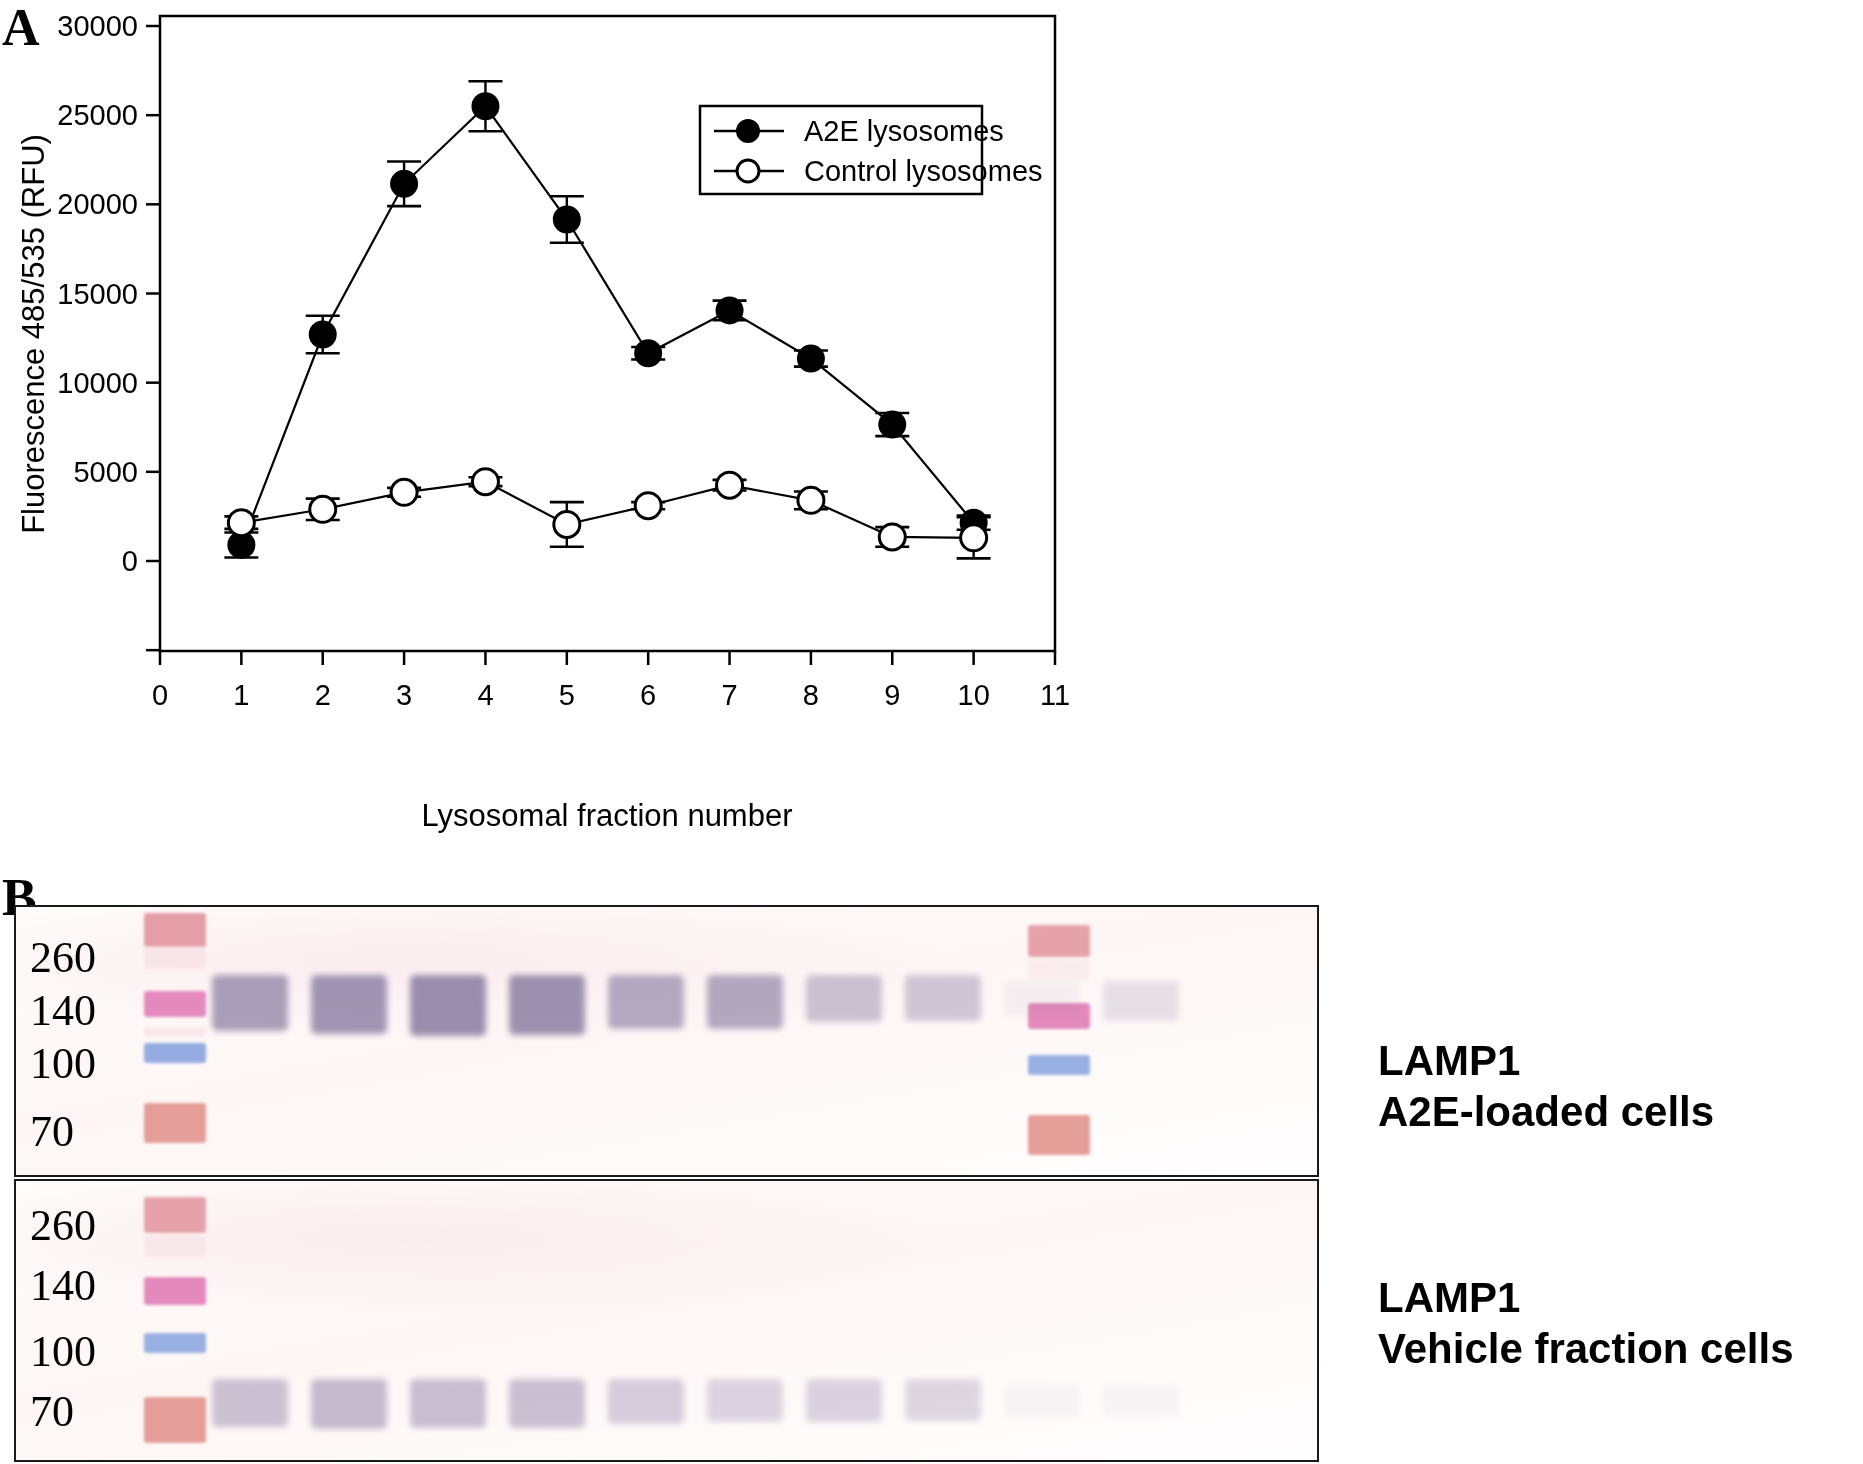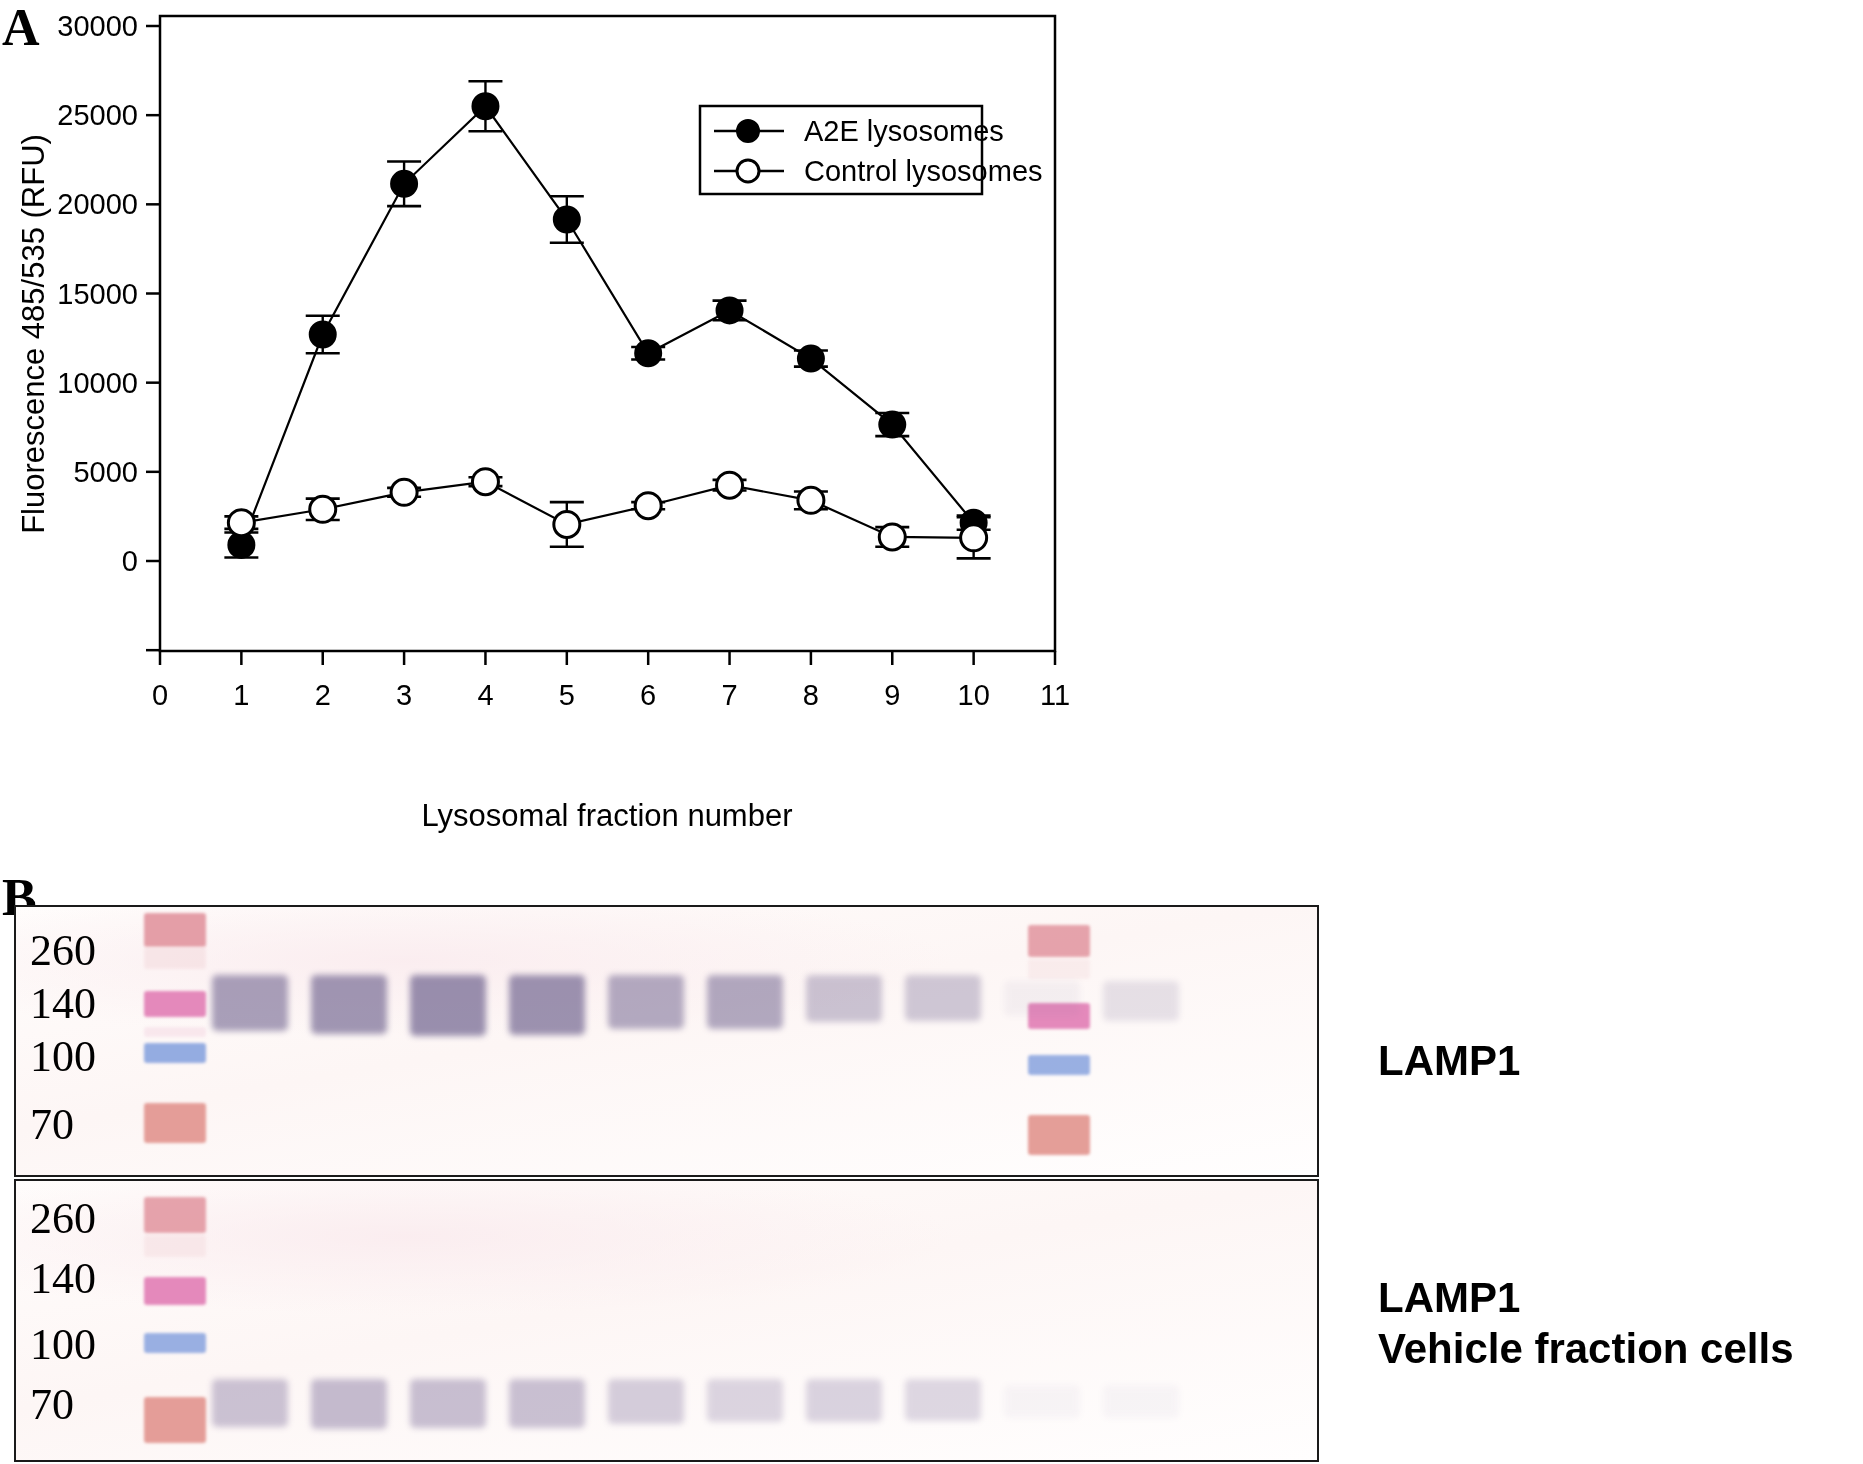--- a/index.html
+++ b/index.html
@@ -55,21 +55,21 @@
   #blot-upper { left: 14px; top: 0px; width: 1305px; height: 272px; }
   #blot-lower { left: 14px; top: 274px; width: 1305px; height: 283px; }
 
   .blot-film {
     position: absolute; inset: 0;
     background:
       radial-gradient(ellipse 60% 40% at 30% 20%, rgba(250,235,238,0.85), rgba(255,253,252,0) 70%),
       linear-gradient(170deg, #fffdfc 0%, #fdf6f5 45%, #fffefe 100%);
   }
 
-  .mw-labels { position: absolute; left: 8px; top: 0; width: 110px; height: 100%; }
+  .mw-labels { position: absolute; left: 8px; top: 7px; width: 110px; height: 100%; }
   .mw-label {
     position: absolute;
     font-family: "Liberation Serif", serif;
     font-size: 44px;
     color: #000;
     line-height: 1;
   }
 
   .ladder { position: absolute; width: 62px; }
   .ladder-band {
@@ -362,20 +362,21 @@
           <div class="lane-band" style="left: 790px; top: 198px; width: 76px; height: 43.384px; background: rgb(141, 127, 166); opacity: 0.3168;"></div>
           <div class="lane-band" style="left: 889px; top: 198px; width: 76px; height: 42.34px; background: rgb(141, 127, 166); opacity: 0.288;"></div>
           <div class="lane-band" style="left: 988px; top: 204px; width: 76px; height: 32.683px; background: rgb(141, 127, 166); opacity: 0.06;"></div>
           <div class="lane-band" style="left: 1087px; top: 204px; width: 76px; height: 33.466px; background: rgb(141, 127, 166); opacity: 0.06;"></div>
         </div>
     </div>
   </div>
 
   <div class="blot-right-label" id="label-upper">
     <div>LAMP1</div>
+    <div>A2E-loaded cells</div>
   </div>
 
   <div class="blot-right-label" id="label-lower">
     <div>LAMP1</div>
     <div>Vehicle fraction cells</div>
   </div>
 
 </div>
 
 </body></html>

